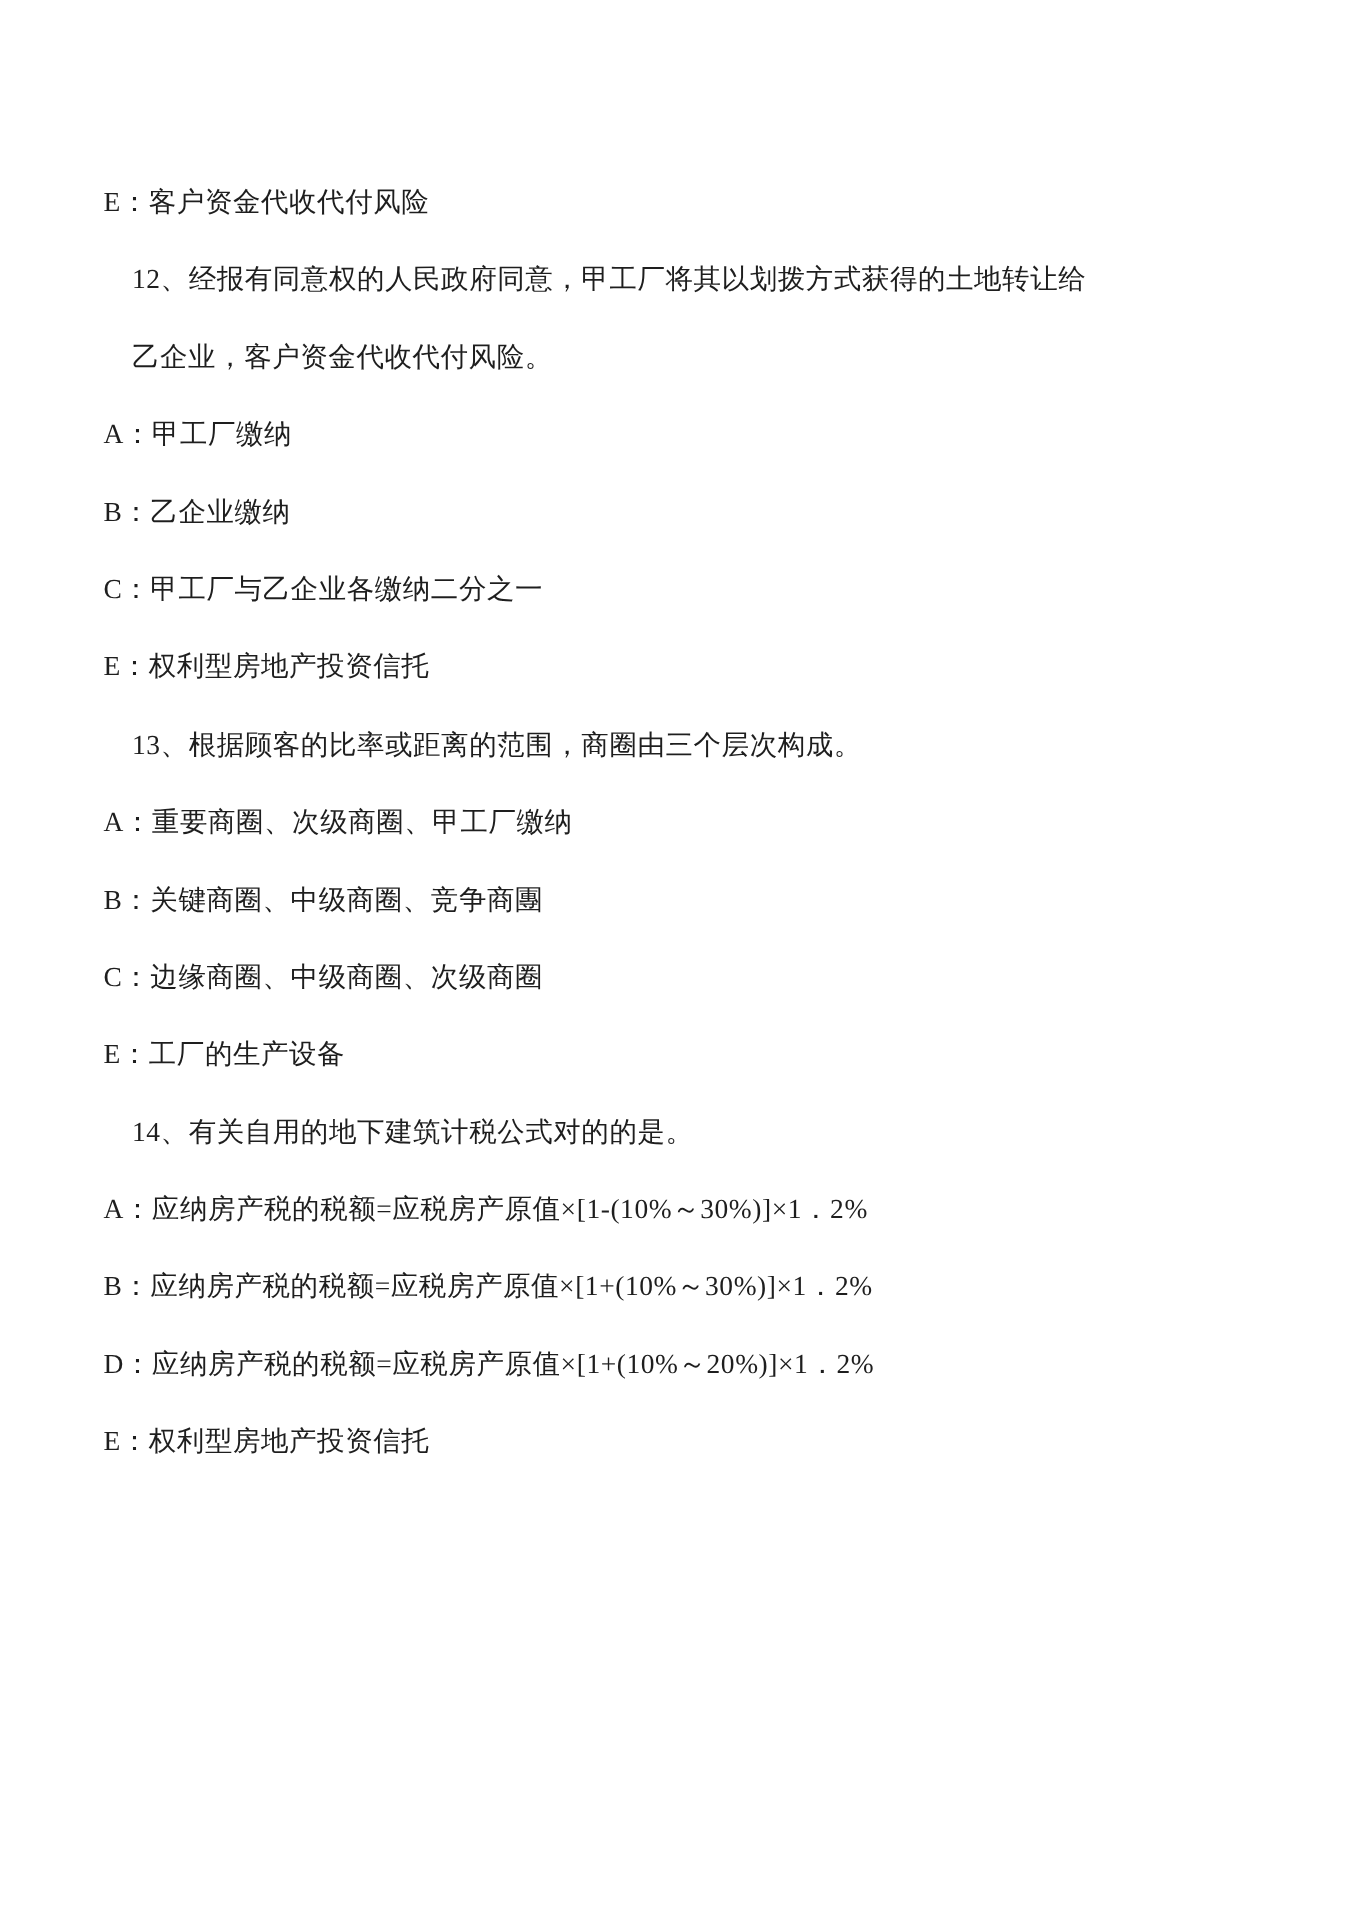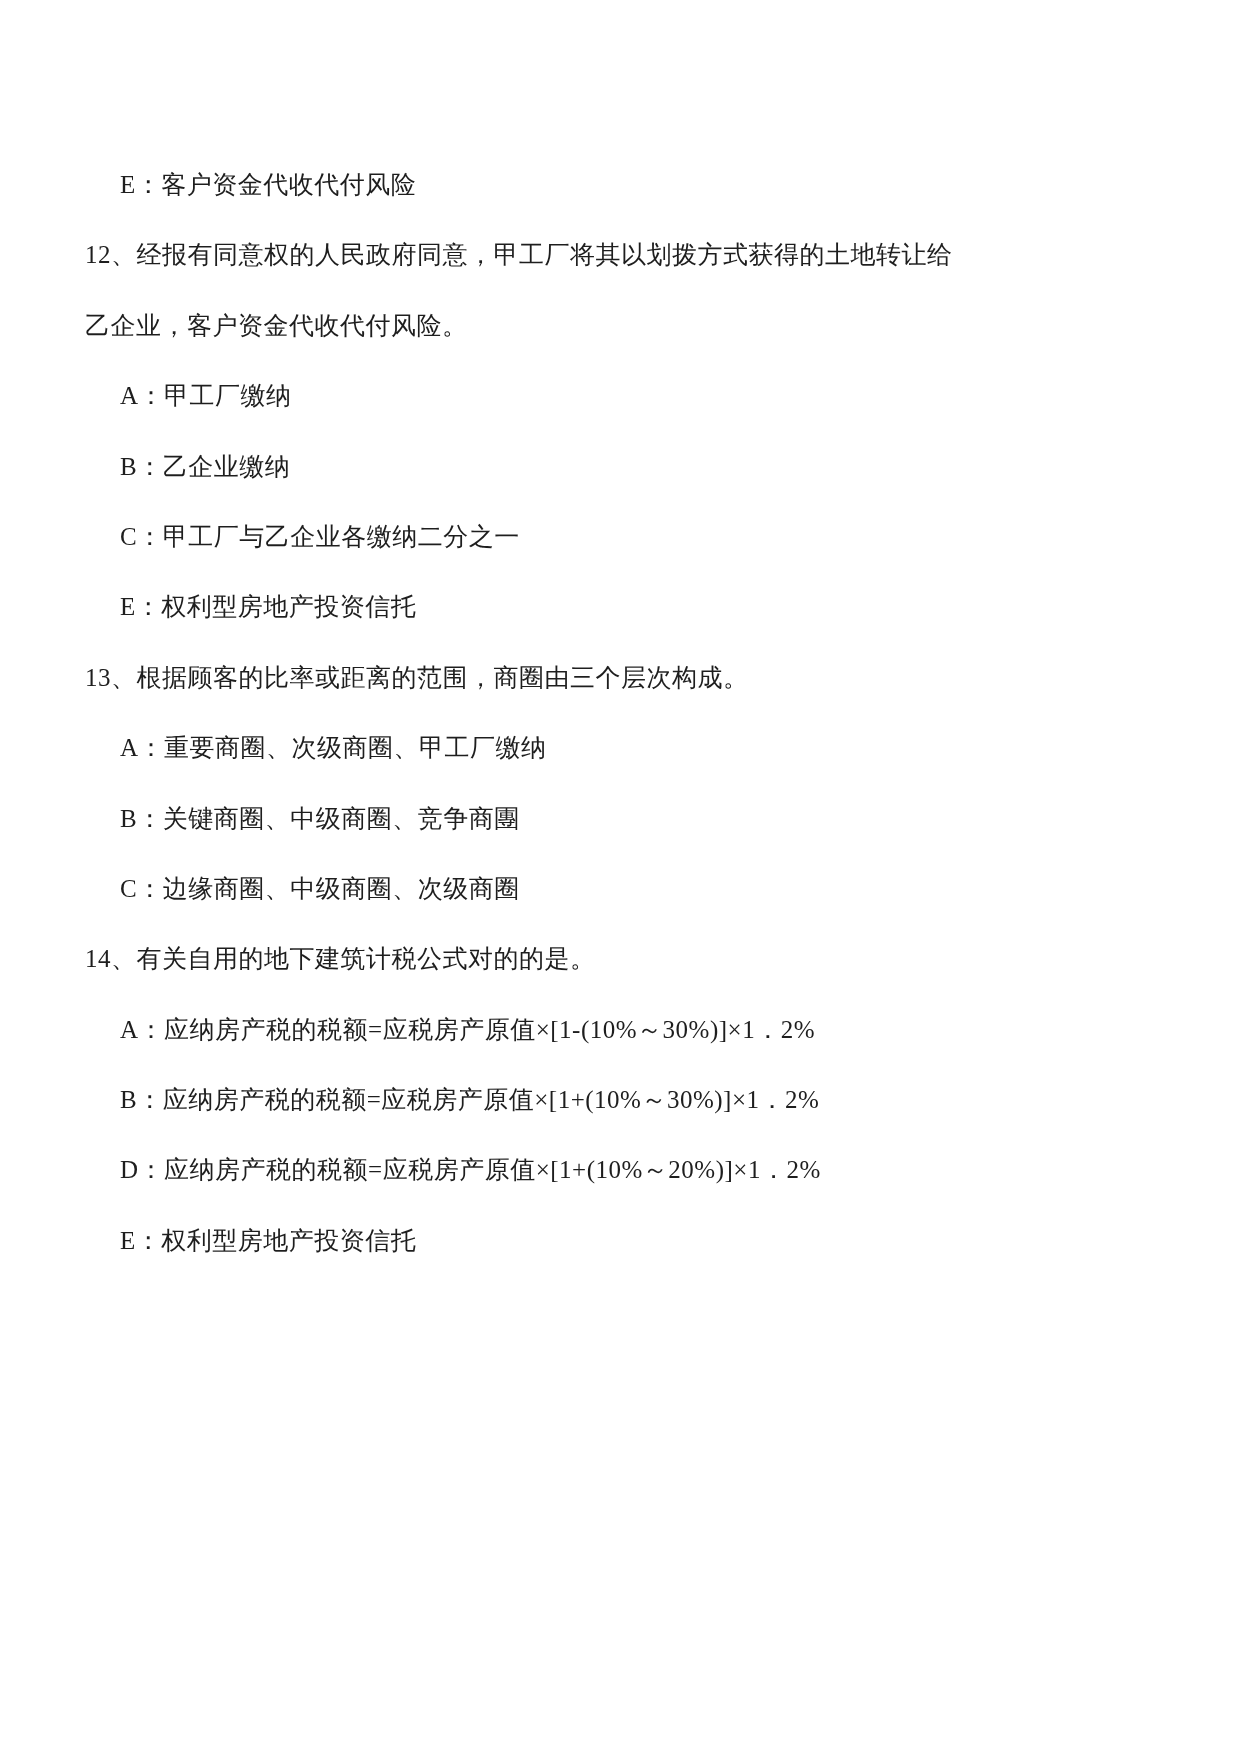--- a/index.html
+++ b/index.html
@@ -23,39 +23,40 @@
   }
   .line {
     height: 70.4px;
     line-height: 70.4px;
     font-size: 25px;
     letter-spacing: 0.5px;
     white-space: nowrap;
     box-sizing: border-box;
   }
   .q {
-    padding-left: 85px;
+    padding-left: 120px;
   }
   .opt {
-    padding-left: 120px;
+    padding-left: 94px;
   }
 </style>
 </head>
 <body>
 
 <div class="page">
   <div class="line opt">E：客户资金代收代付风险</div>
   <div class="line q">12、经报有同意权的人民政府同意，甲工厂将其以划拨方式获得的土地转让给</div>
   <div class="line q">乙企业，客户资金代收代付风险。</div>
   <div class="line opt">A：甲工厂缴纳</div>
   <div class="line opt">B：乙企业缴纳</div>
   <div class="line opt">C：甲工厂与乙企业各缴纳二分之一</div>
   <div class="line opt">E：权利型房地产投资信托</div>
   <div class="line q">13、根据顾客的比率或距离的范围，商圈由三个层次构成。</div>
   <div class="line opt">A：重要商圈、次级商圈、甲工厂缴纳</div>
   <div class="line opt">B：关键商圈、中级商圈、竞争商團</div>
   <div class="line opt">C：边缘商圈、中级商圈、次级商圈</div>
+  <div class="line opt">E：工厂的生产设备</div>
   <div class="line q">14、有关自用的地下建筑计税公式对的的是。</div>
   <div class="line opt">A：应纳房产税的税额=应税房产原值×[1-(10%～30%)]×1．2%</div>
   <div class="line opt">B：应纳房产税的税额=应税房产原值×[1+(10%～30%)]×1．2%</div>
   <div class="line opt">D：应纳房产税的税额=应税房产原值×[1+(10%～20%)]×1．2%</div>
   <div class="line opt">E：权利型房地产投资信托</div>
 </div>
 
 </body></html>

